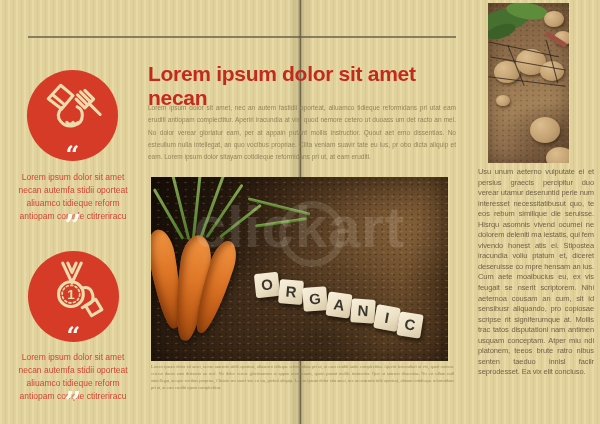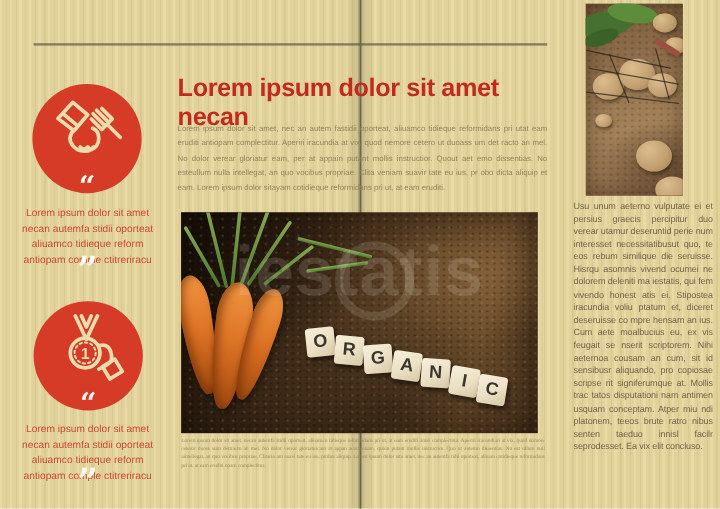--- a/index.html
+++ b/index.html
@@ -141,21 +141,21 @@
     <div class="leaf" style="left:16px;top:8px;width:3px;height:58px;transform:rotate(-30deg);"></div>
     <div class="leaf" style="left:72px;top:2px;width:3px;height:64px;transform:rotate(34deg);"></div>
     <div class="leaf" style="left:88px;top:18px;width:3px;height:52px;transform:rotate(52deg);"></div>
     <div class="leaf" style="left:96px;top:28px;width:64px;height:3px;transform:rotate(14deg);"></div>
     <div class="leaf" style="left:104px;top:44px;width:52px;height:3px;transform:rotate(-8deg);"></div>
 
     <div class="carrot" style="left:2px;top:52px;width:26px;height:100px;transform:rotate(-10deg);"></div>
     <div class="carrot" style="left:26px;top:58px;width:30px;height:106px;transform:rotate(8deg);"></div>
     <div class="carrot" style="left:52px;top:62px;width:24px;height:96px;transform:rotate(18deg);"></div>
 
-    <div class="wm">iestatis</div>
+    <div class="wm">clickart</div>
     <div class="wm-circle"></div>
 
     <div class="tile" style="left:104px;top:96px;transform:rotate(-6deg);">O</div>
     <div class="tile" style="left:128px;top:103px;transform:rotate(5deg);">R</div>
     <div class="tile" style="left:152px;top:110px;transform:rotate(-4deg);">G</div>
     <div class="tile" style="left:176px;top:116px;transform:rotate(8deg);">A</div>
     <div class="tile" style="left:200px;top:122px;transform:rotate(4deg);">N</div>
     <div class="tile" style="left:224px;top:129px;transform:rotate(10deg);">I</div>
     <div class="tile" style="left:247px;top:136px;transform:rotate(9deg);">C</div>
   </div>

